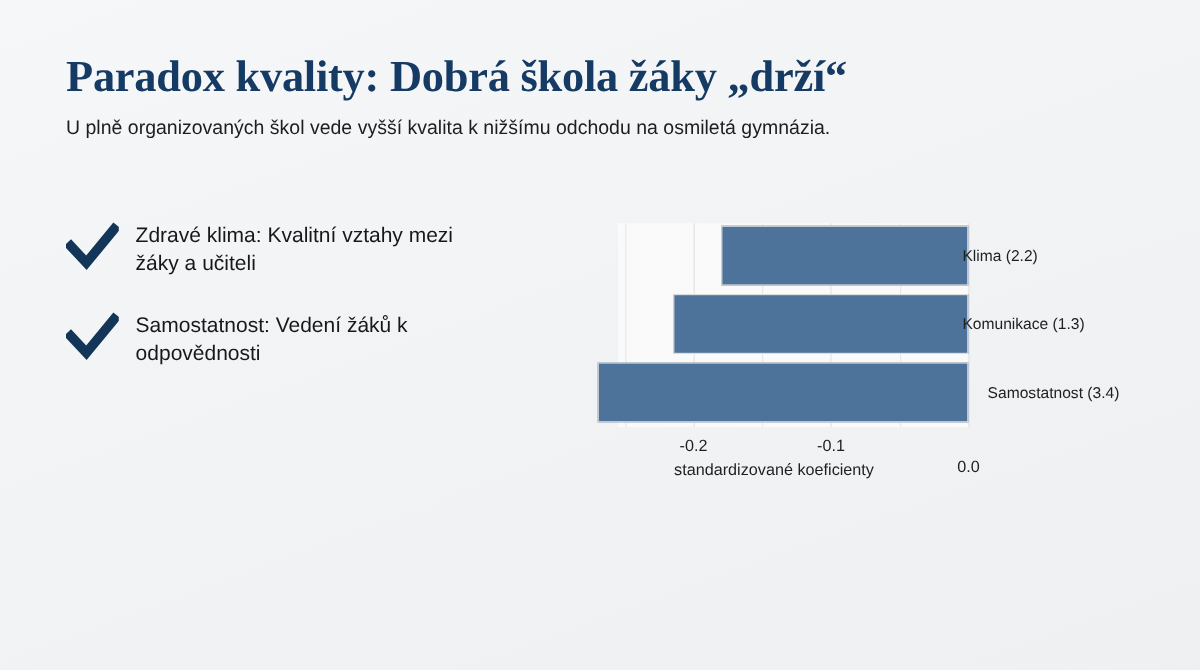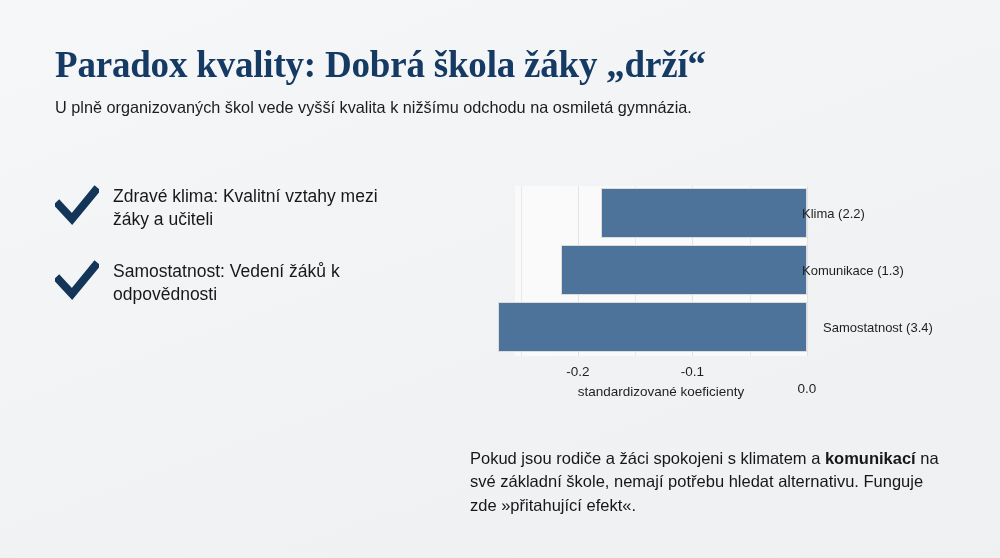--- a/index.html
+++ b/index.html
@@ -144,21 +144,21 @@
   .tick-label {
     position: absolute;
     font-size: 13.5px;
     color: #1f1f1f;
     transform: translateX(-50%);
     white-space: nowrap;
   }
   .axis-title {
     position: absolute;
     top: 206px;
-    left: 45px;
+    left: 29px;
     width: 292px;
     text-align: center;
     font-size: 13.5px;
     color: #1f1f1f;
     white-space: nowrap;
   }
 
   .conclusion {
     position: absolute;
     left: 470px;
@@ -226,17 +226,14 @@
         </div>
       <div id="ticks-layer">
           <div class="tick-label" style="left: 107.98px; top: 186px;">-0.2</div>
           <div class="tick-label" style="left: 222.49px; top: 186px;">-0.1</div>
           <div class="tick-label" style="left: 337px; top: 203px;">0.0</div>
         </div>
       <div class="axis-title">standardizované koeficienty</div>
     </div>
   </div>
 
-  <p class="conclusion">
-    <span>Pokud jsou rodiče a žáci spokojeni s klimatem a </span><b>komunikací</b><span> na své základní škole, nemají potřebu hledat alternativu. Funguje zde »přitahující efekt«.</span>
-  </p>
 
 </div>
 
 </body></html>

